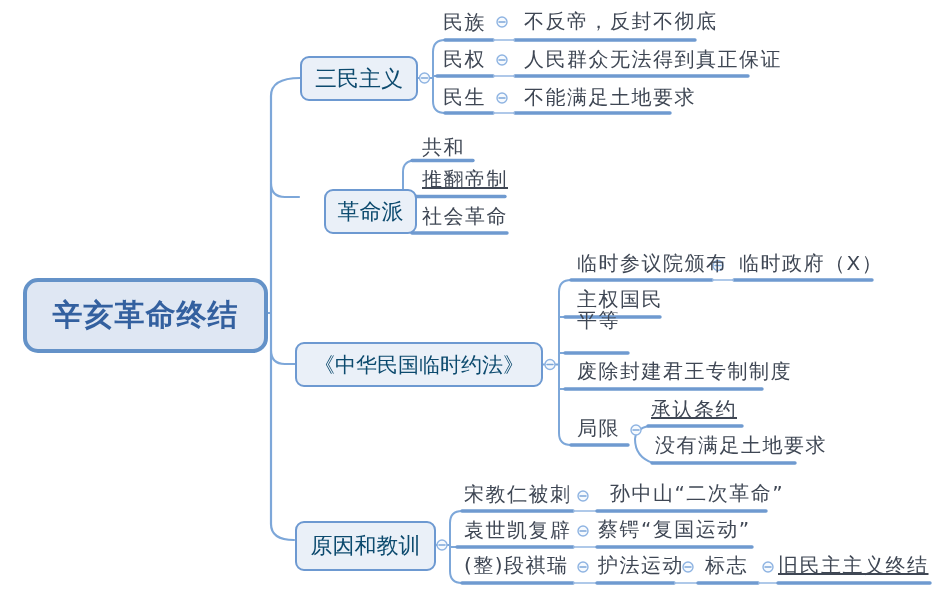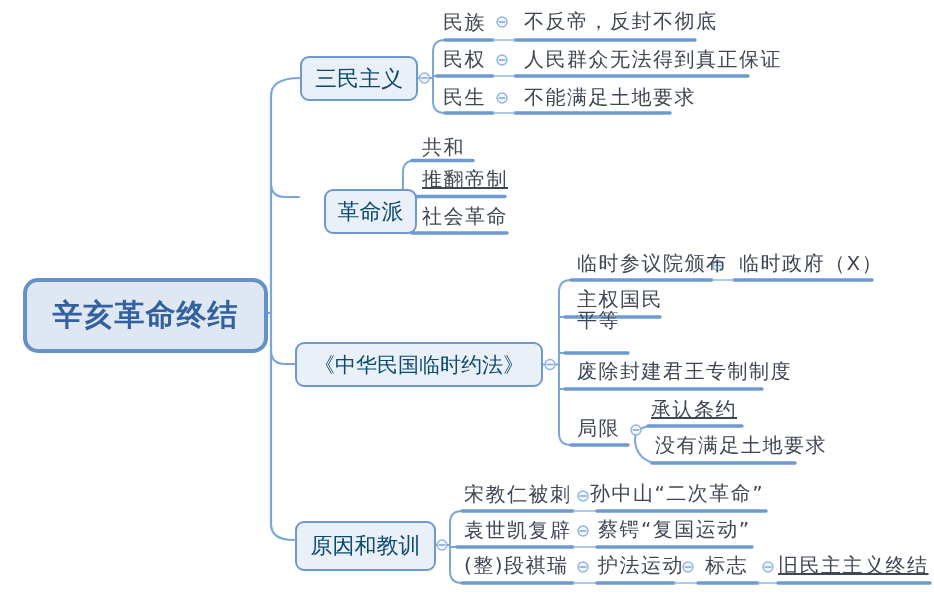--- a/index.html
+++ b/index.html
@@ -169,21 +169,21 @@
   <div class="lt" style="left:577px;top:255px;">临时参议院颁布</div>
   <div class="lt" style="left:739px;top:255px;">临时政府（X）</div>
   <div class="lt" style="left:577px;top:291px;">主权国民</div>
   <div class="lt" style="left:577px;top:312px;">平等</div>
   <div class="lt" style="left:577px;top:363px;text-align:center;">废除封建君王专制制度</div>
   <div class="lt" style="left:577px;top:420px;">局限</div>
   <div class="lt" style="left:651px;top:401px;text-decoration:underline;">承认条约</div>
   <div class="lt" style="left:655px;top:437px;">没有满足土地要求</div>
 
   <div class="lt" style="left:464px;top:486px;text-align:center;">宋教仁被刺</div>
-  <div class="lt" style="left:590px;top:485px;">孙中山“二次革命”</div>
+  <div class="lt" style="left:610px;top:485px;">孙中山“二次革命”</div>
   <div class="lt" style="left:464px;top:522px;">袁世凯复辟</div>
   <div class="lt" style="left:598px;top:521px;">蔡锷“复国运动”</div>
   <div class="lt" style="left:464px;top:557px;">(整)段祺瑞</div>
   <div class="lt" style="left:598px;top:557px;">护法运动</div>
   <div class="lt" style="left:705px;top:557px;">标志</div>
   <div class="lt" style="left:778px;top:557px;text-decoration:underline;">旧民主主义终结</div>
 
 </div>
 
 </body></html>

